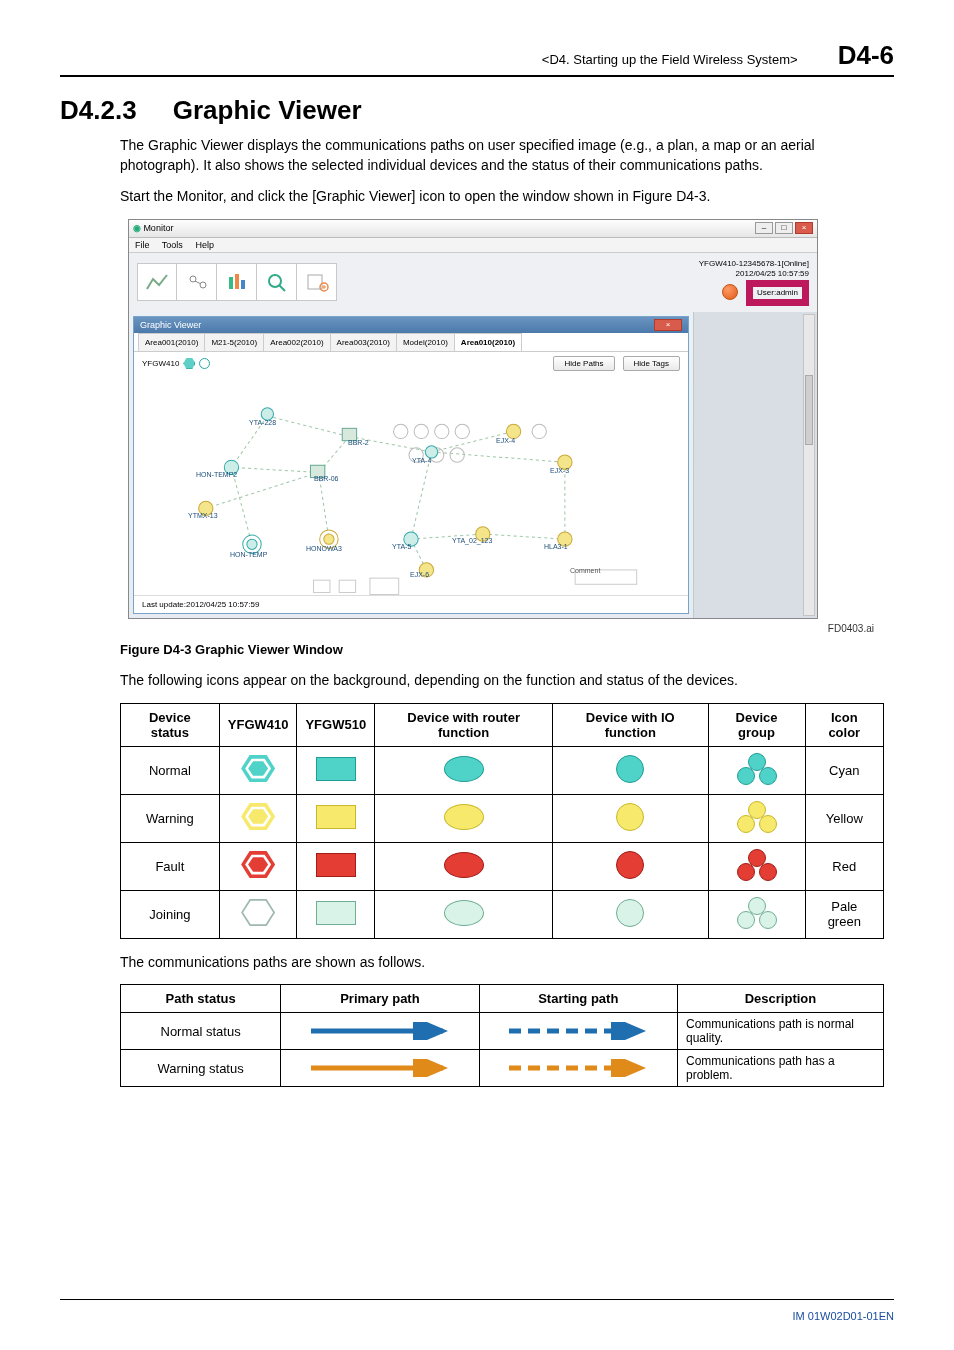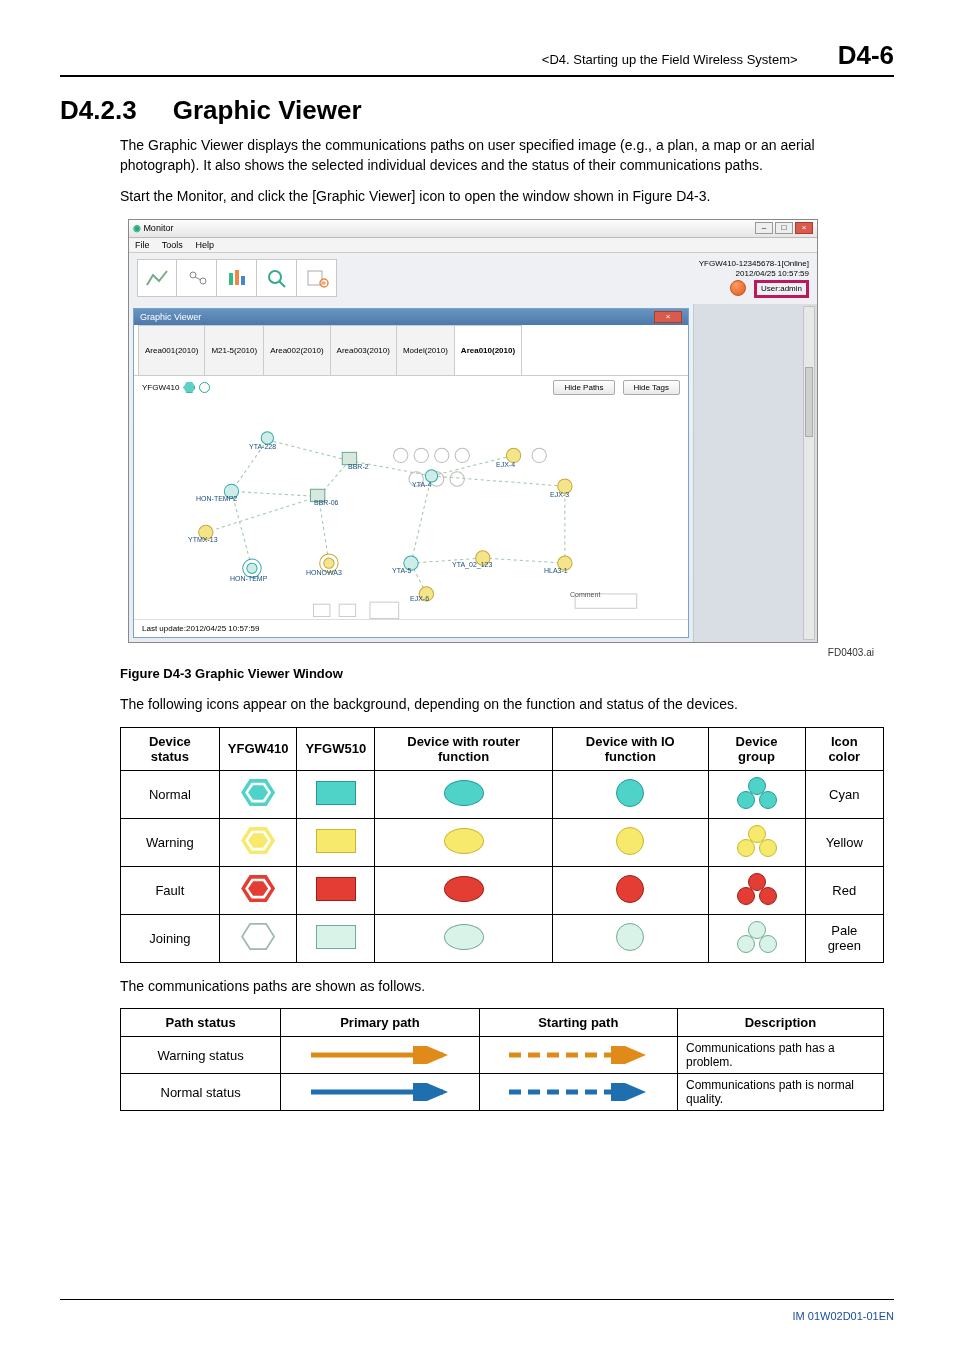--- a/index.html
+++ b/index.html
@@ -71,32 +71,32 @@
     display:flex; align-items:center; justify-content:space-between;
     padding:6px 8px; background:#eef0f3;
   }
   .ss-tbicons { display:flex; gap:0;}
   .ss-tbicon {
     width:40px;height:38px;border:1px solid #c8c8c8;border-left:none; background:#fff;
     display:flex;align-items:center;justify-content:center;
   }
   .ss-tbicon:first-child{border-left:1px solid #c8c8c8;}
   .ss-status { font-size:8px; text-align:right; line-height:1.3;}
-  .ss-status .user { display:inline-block; border:3px solid #be185d; padding:1px 4px; margin-left:4px;}
+  .ss-status .user { display:inline-block; border:7px solid #be185d; padding:1px 4px; margin-left:4px;}
   .life-icon{width:16px;height:16px;border-radius:50%;background:radial-gradient(circle at 35% 30%,#ff9a66,#e05a1a);display:inline-block;vertical-align:middle;margin-right:4px;border:1px solid #c75012;}
   .ss-inner {
     margin:4px; border:1px solid #7aa3c9; background:#fff;
   }
   .ss-inner-title{
     background:linear-gradient(#6a95c2,#4b79aa); color:#fff; font-size:9px;
     padding:2px 6px; display:flex; justify-content:space-between; align-items:center;
   }
   .ss-inner-title .close{background:#d95b4b;color:#fff;border:1px solid #b03a2e;width:28px;height:12px;font-size:8px;text-align:center;line-height:10px;}
   .ss-tabs { background:#fff; border-bottom:1px solid #ccc; padding:0 4px; font-size:8px; white-space:nowrap;}
-  .ss-tabs span{ display:inline-block; padding:20px 6px; border:1px solid #ccc; border-bottom:none; background:#f3f3f3; margin-right:-1px;}
+  .ss-tabs span{ display:inline-block; padding:4px 6px; border:1px solid #ccc; border-bottom:none; background:#f3f3f3; margin-right:-1px;}
   .ss-tabs span.active{ background:#fff; font-weight:bold;}
   .ss-subbar{ display:flex; align-items:center; gap:8px; padding:4px 8px; font-size:8px;}
   .ss-subbar .dev{ display:flex; align-items:center; gap:4px;}
   .mini-hex{width:12px;height:12px;background:#5fd0c8;clip-path:polygon(25% 5%,75% 5%,100% 50%,75% 95%,25% 95%,0 50%);border:1px solid #2aa79e;}
   .mini-circ{width:11px;height:11px;border-radius:50%;border:1px solid #2aa79e;}
   .ss-btn{ border:1px solid #aaa; background:linear-gradient(#fff,#e9e9e9); padding:2px 10px; border-radius:2px;}
   .ss-canvas{
     position:relative; height:220px; background:#fff; overflow:hidden;
   }
   .ss-canvas svg{position:absolute;inset:0;}
@@ -396,20 +396,44 @@
   <thead>
     <tr>
       <th style="width:21%;">Path status</th>
       <th style="width:26%;">Primary path</th>
       <th style="width:26%;">Starting path</th>
       <th style="width:27%;">Description</th>
     </tr>
   </thead>
   <tbody>
     <tr>
+      <td class="label">Normal status</td>
+      <td class="arrow-cell">
+        <svg width="150" height="18">
+              <defs>
+                <marker id="ah1" markerWidth="8" markerHeight="8" refX="6" refY="3" orient="auto">
+                  <path d="M0,0 L7,3 L0,6 Z" fill="#1f6fb0"></path>
+                </marker>
+              </defs>
+              <line x1="6" y1="9" x2="138" y2="9" stroke="#1f6fb0" stroke-width="5" marker-end="url(#ah1)"></line>
+            </svg>
+      </td>
+      <td class="arrow-cell">
+        <svg width="150" height="18">
+              <defs>
+                <marker id="ah2" markerWidth="8" markerHeight="8" refX="6" refY="3" orient="auto">
+                  <path d="M0,0 L7,3 L0,6 Z" fill="#1f6fb0"></path>
+                </marker>
+              </defs>
+              <line x1="6" y1="9" x2="138" y2="9" stroke="#1f6fb0" stroke-width="5" stroke-dasharray="12,7" marker-end="url(#ah2)"></line>
+            </svg>
+      </td>
+      <td class="desc">Communications path is normal quality.</td>
+    </tr>
+    <tr>
       <td class="label">Warning status</td>
       <td class="arrow-cell">
         <svg width="150" height="18">
               <defs>
                 <marker id="ah3" markerWidth="8" markerHeight="8" refX="6" refY="3" orient="auto">
                   <path d="M0,0 L7,3 L0,6 Z" fill="#e08a1a"></path>
                 </marker>
               </defs>
               <line x1="6" y1="9" x2="138" y2="9" stroke="#e08a1a" stroke-width="5" marker-end="url(#ah3)"></line>
             </svg>
@@ -419,43 +443,19 @@
               <defs>
                 <marker id="ah4" markerWidth="8" markerHeight="8" refX="6" refY="3" orient="auto">
                   <path d="M0,0 L7,3 L0,6 Z" fill="#e08a1a"></path>
                 </marker>
               </defs>
               <line x1="6" y1="9" x2="138" y2="9" stroke="#e08a1a" stroke-width="5" stroke-dasharray="12,7" marker-end="url(#ah4)"></line>
             </svg>
       </td>
       <td class="desc">Communications path has a problem.</td>
     </tr>
-    <tr>
-      <td class="label">Normal status</td>
-      <td class="arrow-cell">
-        <svg width="150" height="18">
-              <defs>
-                <marker id="ah1" markerWidth="8" markerHeight="8" refX="6" refY="3" orient="auto">
-                  <path d="M0,0 L7,3 L0,6 Z" fill="#1f6fb0"></path>
-                </marker>
-              </defs>
-              <line x1="6" y1="9" x2="138" y2="9" stroke="#1f6fb0" stroke-width="5" marker-end="url(#ah1)"></line>
-            </svg>
-      </td>
-      <td class="arrow-cell">
-        <svg width="150" height="18">
-              <defs>
-                <marker id="ah2" markerWidth="8" markerHeight="8" refX="6" refY="3" orient="auto">
-                  <path d="M0,0 L7,3 L0,6 Z" fill="#1f6fb0"></path>
-                </marker>
-              </defs>
-              <line x1="6" y1="9" x2="138" y2="9" stroke="#1f6fb0" stroke-width="5" stroke-dasharray="12,7" marker-end="url(#ah2)"></line>
-            </svg>
-      </td>
-      <td class="desc">Communications path is normal quality.</td>
-    </tr>
   </tbody>
 </table>
 
 </div>
 
 <div class="footer-rule"></div>
 <div class="footer-doc">IM 01W02D01-01EN</div>
 
 </body></html>

